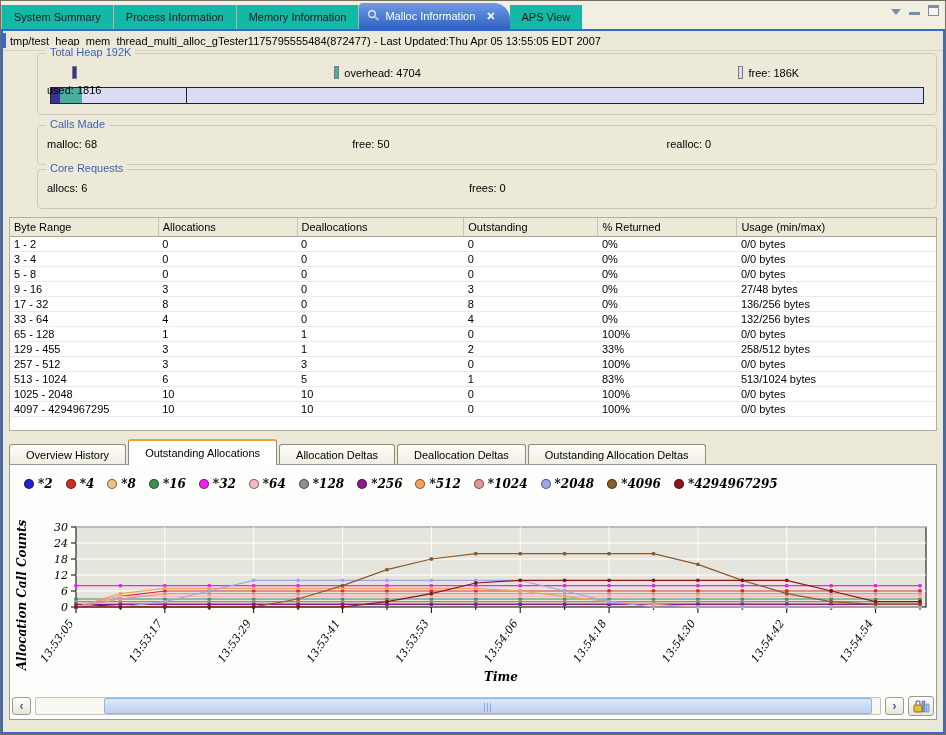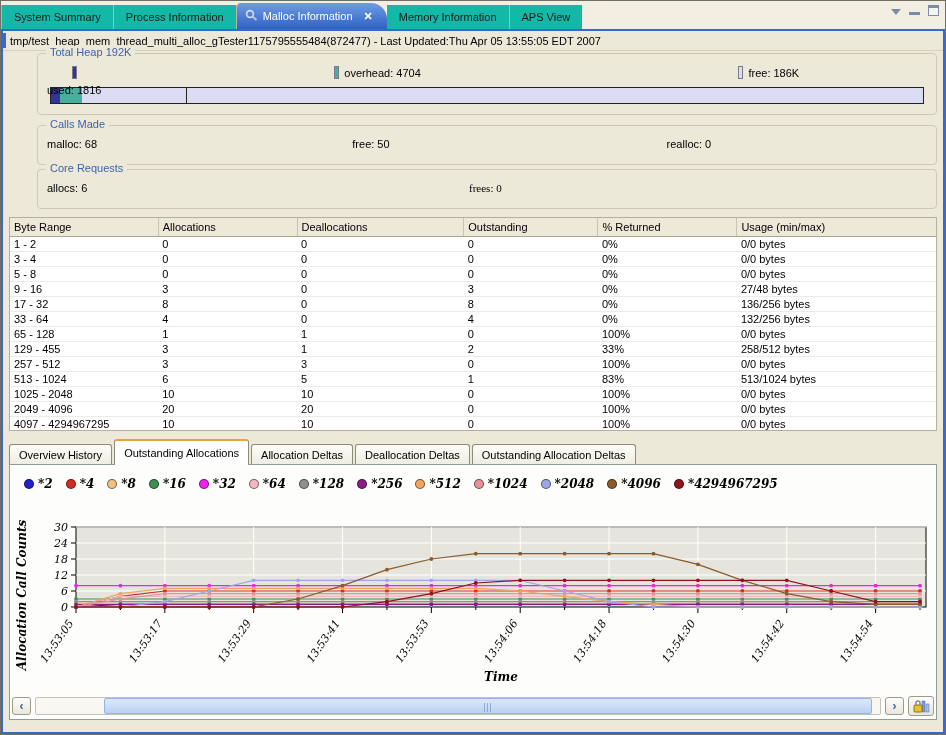--- a/index.html
+++ b/index.html
@@ -40,21 +40,21 @@
   #heap-divider { position:absolute; top:0; width:1px; height:100%; background:#222; }
   
   #alloc-table-wrap { position:absolute; left:6px; right:6px; top:186px; height:214px; background:#fff; border:1px solid #B4B0A0; overflow:hidden; }
   table { border-collapse:collapse; width:100%; table-layout:fixed; }
   th { background:#ECE9D8; text-align:left; font-weight:normal; height:18px; padding:1px 4px;
        border-right:1px solid #C6C3B0; border-bottom:1px solid #A8A695; }
   th:last-child { border-right:none; }
   td { height:15px; padding:0 4px; border-bottom:1px solid #EBEBEB; white-space:nowrap; overflow:hidden; }
   
   #bottom-tabs { position:absolute; left:6px; right:6px; top:408px; height:26px; display:flex; align-items:flex-end; gap:2px; }
-  .btab { height:21px; padding:0 9px; display:flex; align-items:center; background:linear-gradient(#FDFCF9,#EFEDE0);
+  .btab { height:21px; padding:0 16px; display:flex; align-items:center; background:linear-gradient(#FDFCF9,#EFEDE0);
     border:1px solid #8C8C7A; border-bottom:none; border-radius:3px 3px 0 0; cursor:pointer; }
   .btab.active { height:26px; background:#fff; border-top:2px solid #E8A33D; position:relative; z-index:2; }
   
   #chart-panel { position:absolute; left:6px; right:6px; top:433px; height:256px; background:#FDFDFB; border:1px solid #919B9C; }
   #chart-legend { position:absolute; left:14px; top:9px; right:8px; height:20px; display:flex; align-items:center; gap:13px; flex-wrap:nowrap; }
   .leg-item { display:flex; align-items:center; gap:4px; }
   .leg-dot { width:10px; height:10px; border-radius:50%; border:1px solid rgba(0,0,0,0.5); }
   .leg-label { font-family:"DejaVu Serif", serif; font-style:italic; font-weight:600; font-size:12px; }
   #chart-svg { position:absolute; left:4px; top:48px; }
   
@@ -73,30 +73,30 @@
 
 <div id="window">
 
   <div id="tabbar">
       <div class="top-tab first">
         <span>System Summary</span>
       </div>
       <div class="top-tab">
         <span>Process Information</span>
       </div>
+      <div class="top-tab">
+        <span>Memory Information</span>
+      </div>
       <div class="top-tab active">
         <span><svg width="13" height="12" viewBox="0 0 13 12">
             <circle cx="5" cy="5" r="3.4" fill="none" stroke="#D8DEE8" stroke-width="1.6"></circle>
             <line x1="7.6" y1="7.6" x2="11.5" y2="11" stroke="#B8C4D4" stroke-width="2"></line>
           </svg></span>
         <span>Malloc Information</span>
         <span class="tab-close">✕</span>
-      </div>
-      <div class="top-tab">
-        <span>Memory Information</span>
       </div>
       <div class="top-tab after-active">
         <span>APS View</span>
       </div>
     </div>
   <div id="window-controls">
     <span class="win-ctrl ctrl-menu"></span>
     <span class="win-ctrl ctrl-min"></span>
     <span class="win-ctrl ctrl-max"></span>
   </div>
@@ -133,21 +133,21 @@
     <div class="groupbox" id="calls-group" style="top:94px;height:40px;">
       <span class="gb-title">Calls Made</span>
     <div class="gb-item" style="left: 1%;">malloc:  68</div>
         <div class="gb-item" style="left: 35%;">free:  50</div>
         <div class="gb-item" style="left: 70%;">realloc:  0</div>
       </div>
 
     <div class="groupbox" id="core-group" style="top:138px;height:40px;">
       <span class="gb-title">Core Requests</span>
     <div class="gb-item" style="left: 1%;">allocs:  6</div>
-        <div class="gb-item" style="left: 48%; font-family: Liberation Serif, serif;">frees:  0</div>
+        <div class="gb-item" style="left: 48%;">frees:  0</div>
       </div>
 
     <div id="alloc-table-wrap">
       <table>
         <colgroup id="alloc-colgroup">
             <col style="width: 16%;">
             <col style="width: 15%;">
             <col style="width: 18%;">
             <col style="width: 14.5%;">
             <col style="width: 15%;">
@@ -241,28 +241,20 @@
               <td>6</td>
               <td>5</td>
               <td>1</td>
               <td>83%</td>
               <td>513/1024 bytes</td>
             </tr>
             <tr>
               <td>1025 - 2048</td>
               <td>10</td>
               <td>10</td>
-              <td>0</td>
-              <td>100%</td>
-              <td>0/0 bytes</td>
-            </tr>
-            <tr>
-              <td>2049 - 4096</td>
-              <td>20</td>
-              <td>20</td>
               <td>0</td>
               <td>100%</td>
               <td>0/0 bytes</td>
             </tr>
             <tr>
               <td>4097 - 4294967295</td>
               <td>10</td>
               <td>10</td>
               <td>0</td>
               <td>100%</td>

